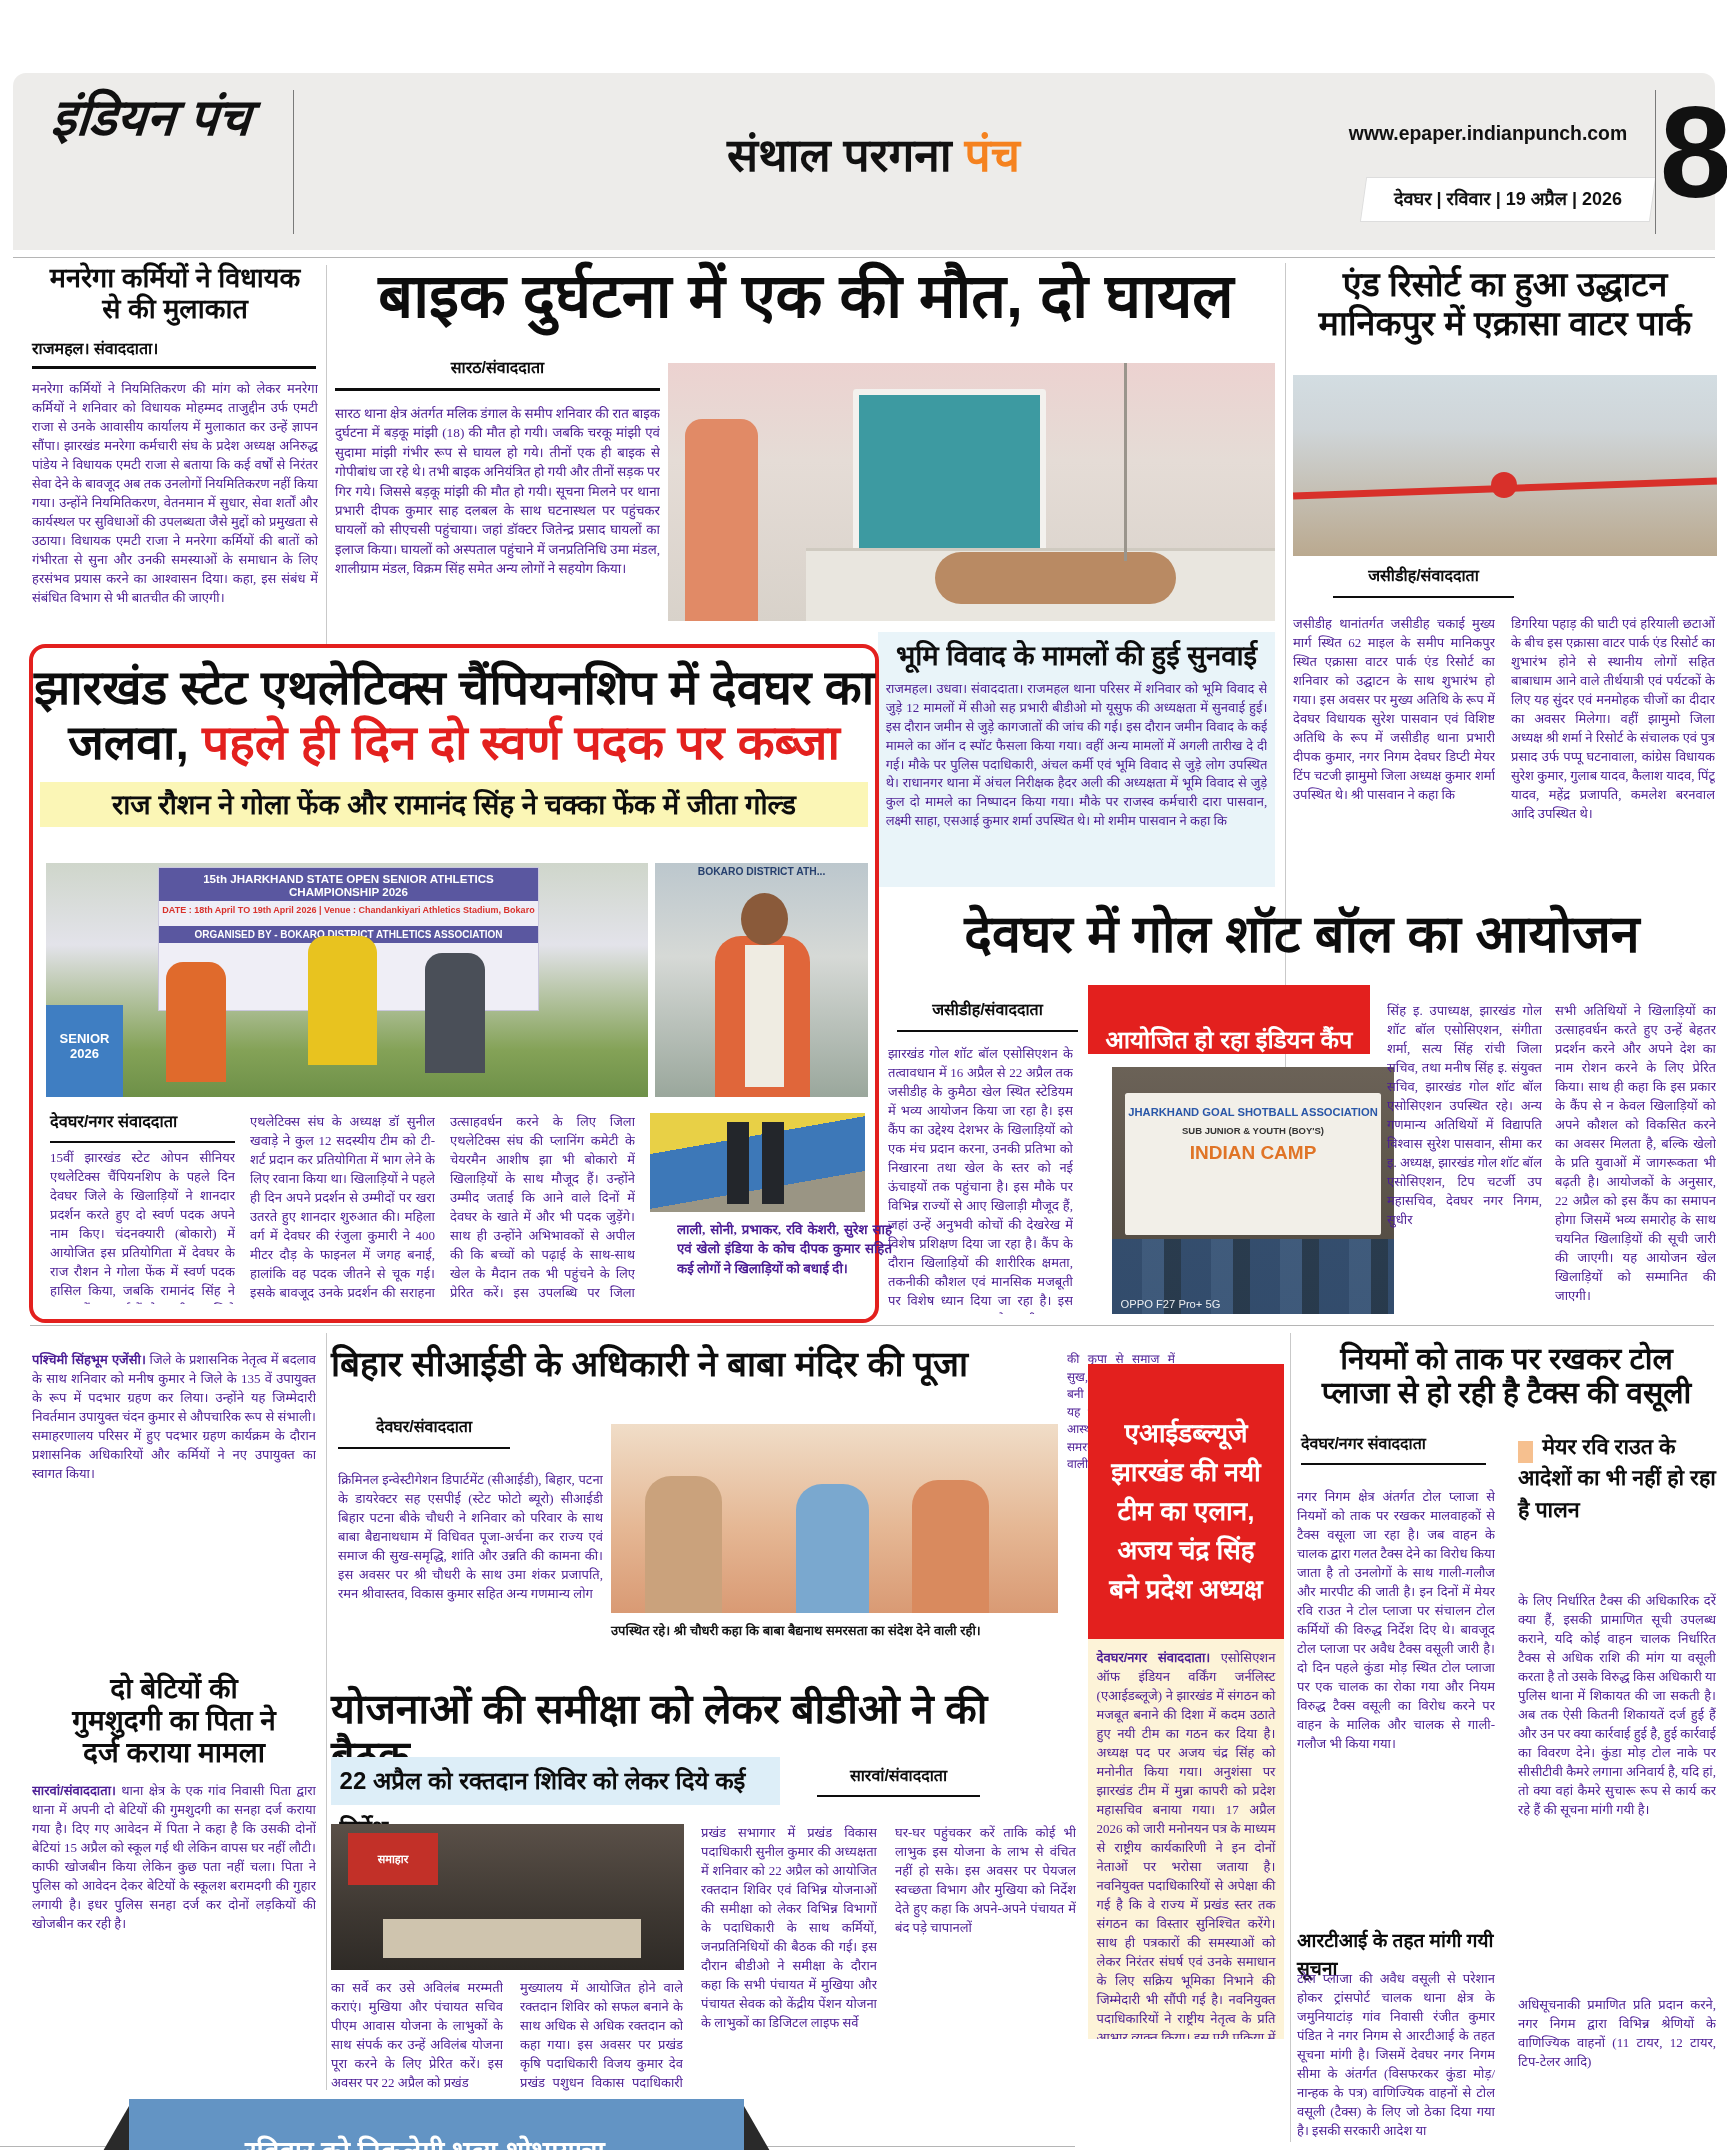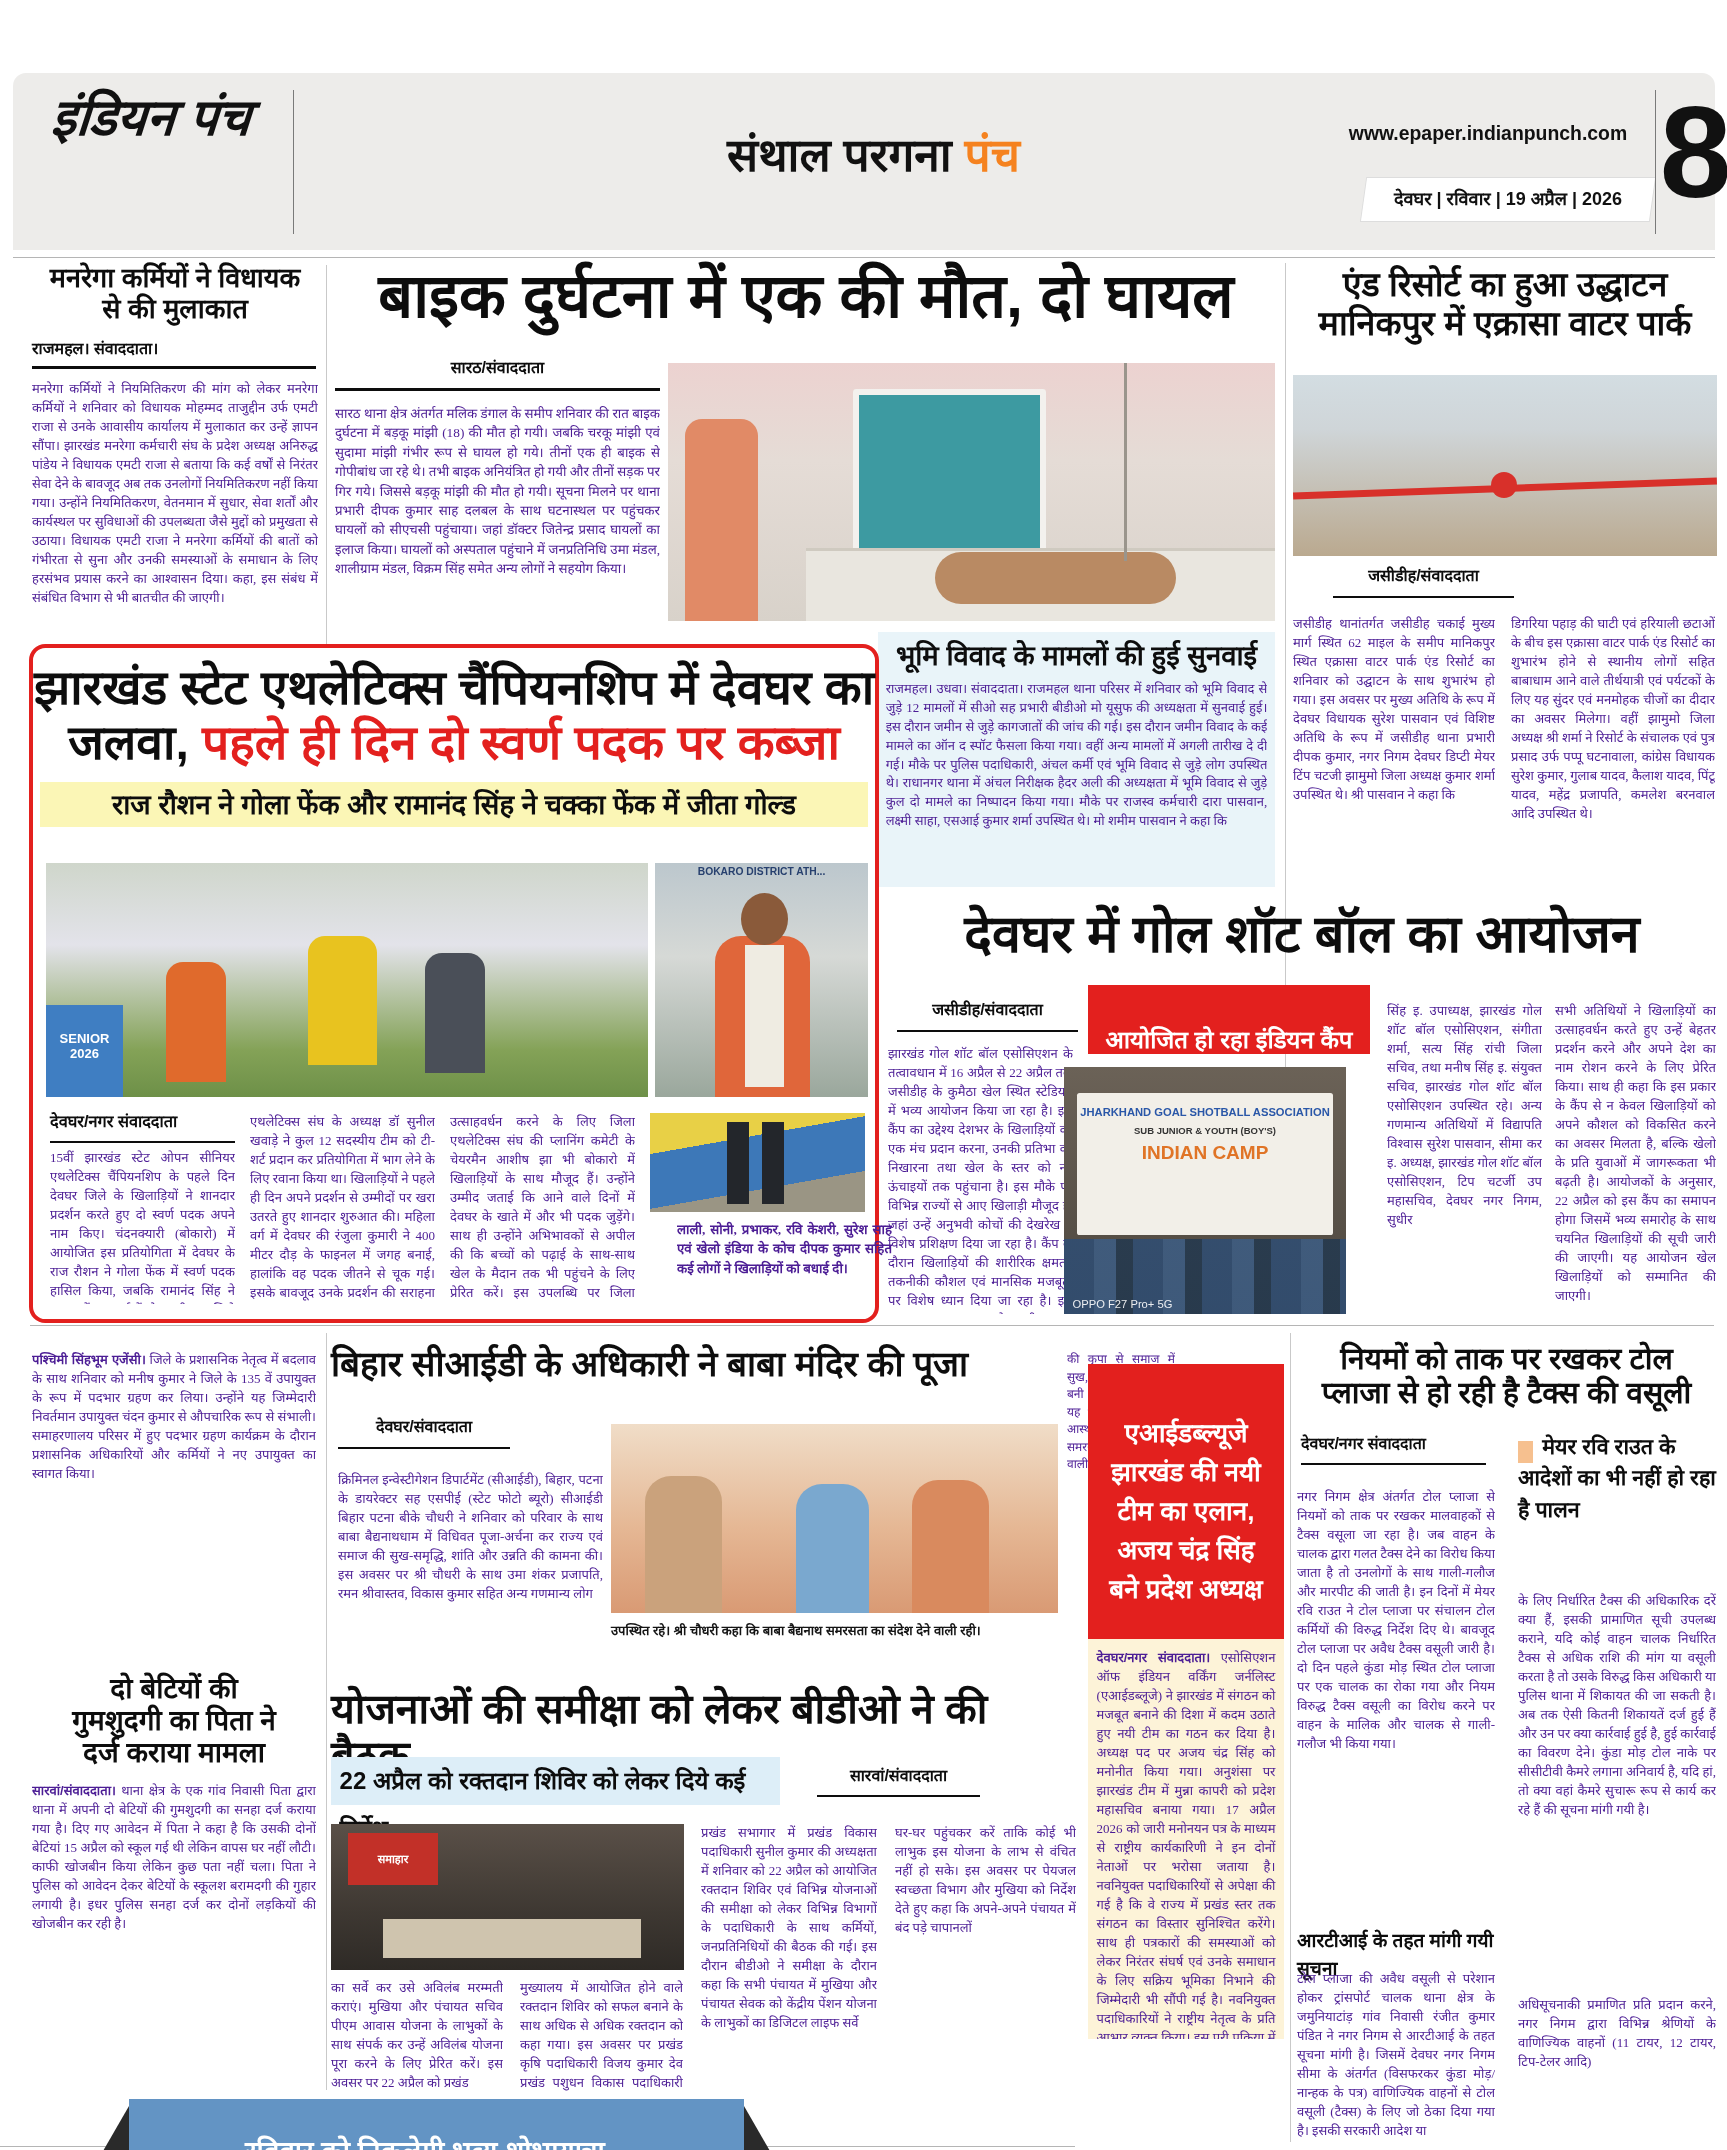--- a/index.html
+++ b/index.html
@@ -93,20 +93,25 @@
 
   <section class="abs" style="left:29px;top:644px;width:842px;height:671px;border:4.3px solid #e3201e;border-radius:16.3px;background:#fff;">
     <div class="hl" style="font-size:48px;margin-top:13px;">झारखंड स्टेट एथलेटिक्स चैंपियनशिप में देवघर का</div>
     <div class="hl" style="font-size:48px;">
       <span>जलवा, </span><span class="redtxt">पहले ही दिन दो स्वर्ण पदक पर कब्जा</span>
     </div>
     <div style="margin:11.2px 6.9px 0 6.9px;background:#fbf6b6;padding:6.9px 4.3px;">
       <div class="hl" style="font-size:27.5px;">राज रौशन ने गोला फेंक और रामानंद सिंह ने चक्का फेंक में जीता गोल्ड</div>
     </div>
     <div class="ph" style="left:13px;top:215px;width:602px;height:234px;background:linear-gradient(180deg,#cfd6cb 0,#e3e3ea 35%,#84a257 80%,#6d9048 100%);">
+      <div class="abs" style="left:112px;top:4.3px;width:379px;height:142px;background:#efeef6;border:1.3px solid #cac7dd;">
+        <div style="background:#5a57a0;color:#fff;font-weight:bold;font-size:11.6px;text-align:center;padding:3.4px 1.7px;">15th JHARKHAND STATE OPEN SENIOR ATHLETICS CHAMPIONSHIP 2026</div>
+        <div style="color:#d8322c;font-weight:bold;font-size:9px;text-align:center;padding:4.3px 2.6px;">DATE : 18th April TO 19th April 2026 | Venue : Chandankiyari Athletics Stadium, Bokaro</div>
+        <div style="background:#5a57a0;color:#fff;font-weight:bold;font-size:10px;text-align:center;padding:3.4px 1.7px;margin-top:6px;">ORGANISED BY - BOKARO DISTRICT ATHLETICS ASSOCIATION</div>
+      </div>
       <div class="abs" style="left:262px;top:73px;width:69px;height:129px;background:#e8c31f;border-radius:17px 17px 0 0;"></div>
       <div class="abs" style="left:120px;top:99px;width:60px;height:120px;background:#e06a2c;border-radius:17px 17px 0 0;"></div>
       <div class="abs" style="left:379px;top:90px;width:60px;height:120px;background:#4a4f58;border-radius:17px 17px 0 0;"></div>
       <div class="abs" style="left:0px;top:142px;width:77px;height:92px;background:#3f7ec2;color:#fff;font-weight:bold;font-size:13px;text-align:center;padding-top:26px;">SENIOR 2026</div>
     </div>
     <div class="ph" style="left:622px;top:215px;width:213px;height:234px;background:linear-gradient(180deg,#bcc7cd 0,#d6d9d6 40%,#9aa79c 100%);">
       <div class="phlabel" style="top:3.4px;color:#27406e;font-size:10.3px;">BOKARO DISTRICT ATH...</div>
       <div class="abs" style="left:60px;top:73px;width:95px;height:163px;background:#e0663a;border-radius:26px 26px 0 0;"></div>
       <div class="abs" style="left:86px;top:30px;width:47px;height:52px;background:#8a5a3a;border-radius:50%;"></div>
       <div class="abs" style="left:90px;top:82px;width:39px;height:142px;background:#efece2;"></div>
@@ -128,21 +133,21 @@
   <section>
     <div class="abs hl" style="left:888px;top:905px;width:828px;font-size:52px;">देवघर में गोल शॉट बॉल का आयोजन</div>
     <div class="abs" style="left:897px;top:998px;width:181px;text-align:center;">
       <span class="by">जसीडीह/संवाददाता</span>
       <div class="rule" style="margin-top:9.5px;"></div>
     </div>
     <div class="abs" style="left:1088px;top:985px;width:282px;height:69px;background:#e3201e;">
       <div class="hl wtxt" style="font-size:24px;line-height:69px;">आयोजित हो रहा इंडियन कैंप</div>
     </div>
     <div class="abs body" style="left:888px;top:1045px;width:185px;height:1118px;font-size:13px;height:269px;">झारखंड गोल शॉट बॉल एसोसिएशन के तत्वावधान में 16 अप्रैल से 22 अप्रैल तक जसीडीह के कुमैठा खेल स्थित स्टेडियम में भव्य आयोजन किया जा रहा है। इस कैंप का उद्देश्य देशभर के खिलाड़ियों को एक मंच प्रदान करना, उनकी प्रतिभा को निखारना तथा खेल के स्तर को नई ऊंचाइयों तक पहुंचाना है। इस मौके पर विभिन्न राज्यों से आए खिलाड़ी मौजूद हैं, जहां उन्हें अनुभवी कोचों की देखरेख में विशेष प्रशिक्षण दिया जा रहा है। कैंप के दौरान खिलाड़ियों की शारीरिक क्षमता, तकनीकी कौशल एवं मानसिक मजबूती पर विशेष ध्यान दिया जा रहा है। इस अवसर पर प्रमुख रूप से रणधीर कुमार सेक्रेटरी जनरल, एशियन गोल शॉट बॉल फेडरेशन एवं ट्रेनर गोल शॉट बॉल एसोसिएशन ऑफ इंडिया, रीता सिंह, राजेश रंजन इ. ईस्ट इंडस्ट्रीज, अंकिज</div>
-    <div class="ph" style="left:1064px;top:1067px;width:282px;height:247px;background:linear-gradient(180deg,#6b6257 0,#4c463e 100%);text-decoration:underline;">
+    <div class="ph" style="left:1112px;top:1067px;width:282px;height:247px;background:linear-gradient(180deg,#6b6257 0,#4c463e 100%);text-decoration:underline;">
       <div class="abs" style="left:13px;top:26px;width:256px;height:142px;background:#f2efe8;border-radius:2.6px;">
         <div style="color:#2a57a8;font-weight:bold;font-size:11.2px;text-align:center;margin-top:13px;">JHARKHAND GOAL SHOTBALL ASSOCIATION</div>
         <div style="color:#333;font-weight:bold;font-size:9.5px;text-align:center;margin-top:6.9px;">SUB JUNIOR &amp; YOUTH (BOY'S)</div>
         <div style="color:#e07426;font-weight:bold;font-size:19px;text-align:center;margin-top:6px;">INDIAN CAMP</div>
       </div>
       <div class="abs" style="left:0;top:172px;width:100%;height:75px;background:repeating-linear-gradient(90deg,#2e4d74 0 30px,#3c5d85 30px 52px,#22384f 52px 69px);opacity:.85;"></div>
       <div class="abs" style="left:8.6px;bottom:4.3px;color:#fff;font-size:11.2px;opacity:.9;">OPPO F27 Pro+ 5G</div>
     </div>
     <div class="abs body" style="left:1387px;top:1002px;width:155px;height:312px;font-size:13px;">सिंह इ. उपाध्यक्ष, झारखंड गोल शॉट बॉल एसोसिएशन, संगीता शर्मा, सत्य सिंह रांची जिला सचिव, तथा मनीष सिंह इ. संयुक्त सचिव, झारखंड गोल शॉट बॉल एसोसिएशन उपस्थित रहे। अन्य गणमान्य अतिथियों में विद्यापति विश्वास सुरेश पासवान, सीमा कर इ. अध्यक्ष, झारखंड गोल शॉट बॉल एसोसिएशन, टिप चटर्जी उप महासचिव, देवघर नगर निगम, सुधीर</div>
     <div class="abs body" style="left:1555px;top:1002px;width:161px;height:312px;font-size:13px;">सभी अतिथियों ने खिलाड़ियों का उत्साहवर्धन करते हुए उन्हें बेहतर प्रदर्शन करने और अपने देश का नाम रोशन करने के लिए प्रेरित किया। साथ ही कहा कि इस प्रकार के कैंप से न केवल खिलाड़ियों को अपने कौशल को विकसित करने का अवसर मिलता है, बल्कि खेलो के प्रति युवाओं में जागरूकता भी बढ़ती है। आयोजकों के अनुसार, 22 अप्रैल को इस कैंप का समापन होगा जिसमें भव्य समारोह के साथ चयनित खिलाड़ियों की सूची जारी की जाएगी। यह आयोजन खेल खिलाड़ियों को सम्मानित की जाएगी।</div>

